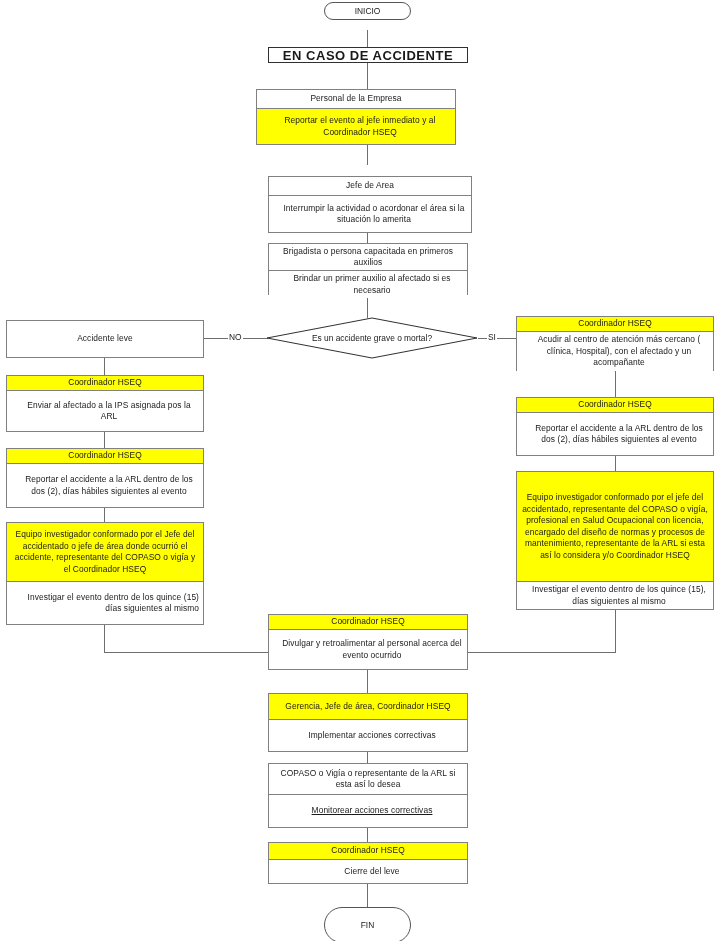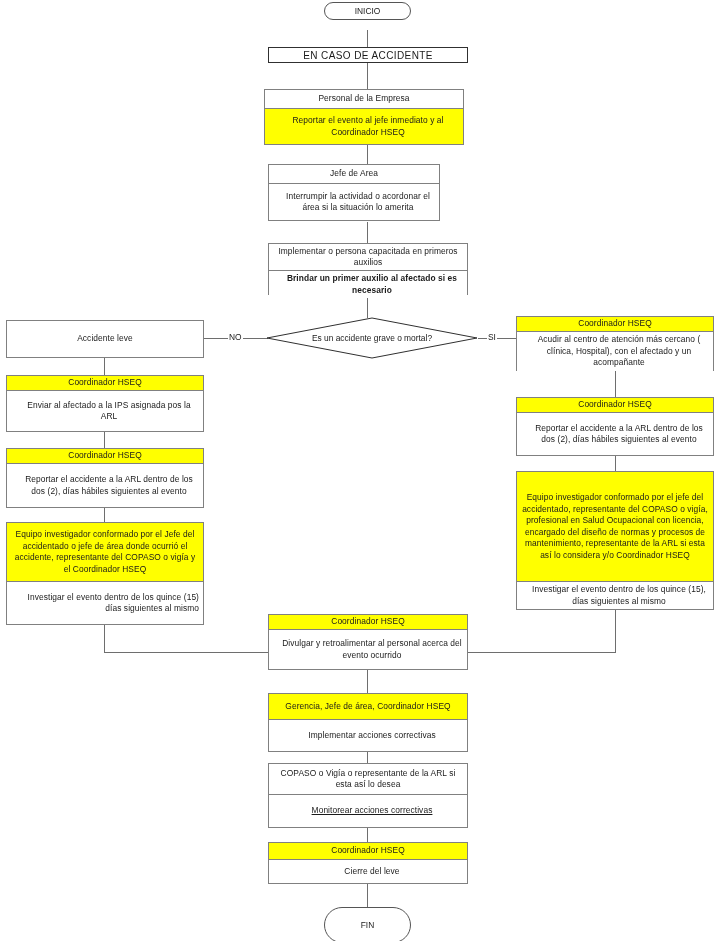--- a/index.html
+++ b/index.html
@@ -66,22 +66,22 @@
   }
   
   .banner {
     position: absolute;
     box-sizing: border-box;
     border: 1px solid #303030;
     background: #ffffff;
     display: flex;
     align-items: center;
     justify-content: center;
-    font-size: 10px;
-    font-weight: normal;
+    font-size: 13px;
+    font-weight: bold;
     letter-spacing: 0.04em;
   }
   
   .diamond-wrap {
     position: absolute;
   }
   .diamond-wrap svg {
     display: block;
   }
   .diamond-label {
@@ -147,33 +147,33 @@
   </div>
 
   <div class="terminator" style="left:324px; top:907px; width:87px; height:36px;">
     <span>FIN</span>
   </div>
 
   <div class="banner" style="left:268px; top:47px; width:200px; height:16px;">
     <span>EN CASO DE ACCIDENTE</span>
   </div>
 
-  <div class="node" style="left:264px; top:89px; width:200px; height:56px;">
+  <div class="node" style="left:256px; top:89px; width:200px; height:56px;">
     <div class="seg body" style="height:18px;">Personal de la Empresa</div>
     <div class="seg yellowbody divider" style="flex:1;">Reportar el evento al jefe inmediato y al Coordinador HSEQ</div>
   </div>
 
-  <div class="node" style="left:268px; top:164px; width:172px; height:57px;">
+  <div class="node" style="left:268px; top:176px; width:204px; height:57px;">
     <div class="seg body" style="height:18px;">Jefe de Area</div>
     <div class="seg body divider" style="flex:1;">Interrumpir la actividad o acordonar el área si la situación lo amerita</div>
   </div>
 
   <div class="node" style="left:268px; top:243px; width:200px; height:52px;">
-    <div class="seg body" style="height:26px;">Implementar o persona capacitada en primeros auxilios</div>
-    <div class="seg body divider" style="flex:1;font-weight:bold;">Brindar un primer auxilio al afectado si es necesario</div>
+    <div class="seg body" style="height:26px;">Brigadista o persona capacitada en primeros auxilios</div>
+    <div class="seg body divider" style="flex:1;">Brindar un primer auxilio al afectado si es necesario</div>
   </div>
 
   <div class="diamond-wrap" style="left:266px; top:317px; width:212px; height:42px;">
     <svg width="212" height="42" viewBox="0 0 212 42">
       <polygon points="106,1 211,21 106,41 1,21" fill="#ffffff" stroke="#303030" stroke-width="1"></polygon>
     </svg>
     <div class="diamond-label">Es un accidente grave o mortal?</div>
   </div>
 
   <div class="edge-label" style="left:228px; top:332px;">NO</div>

